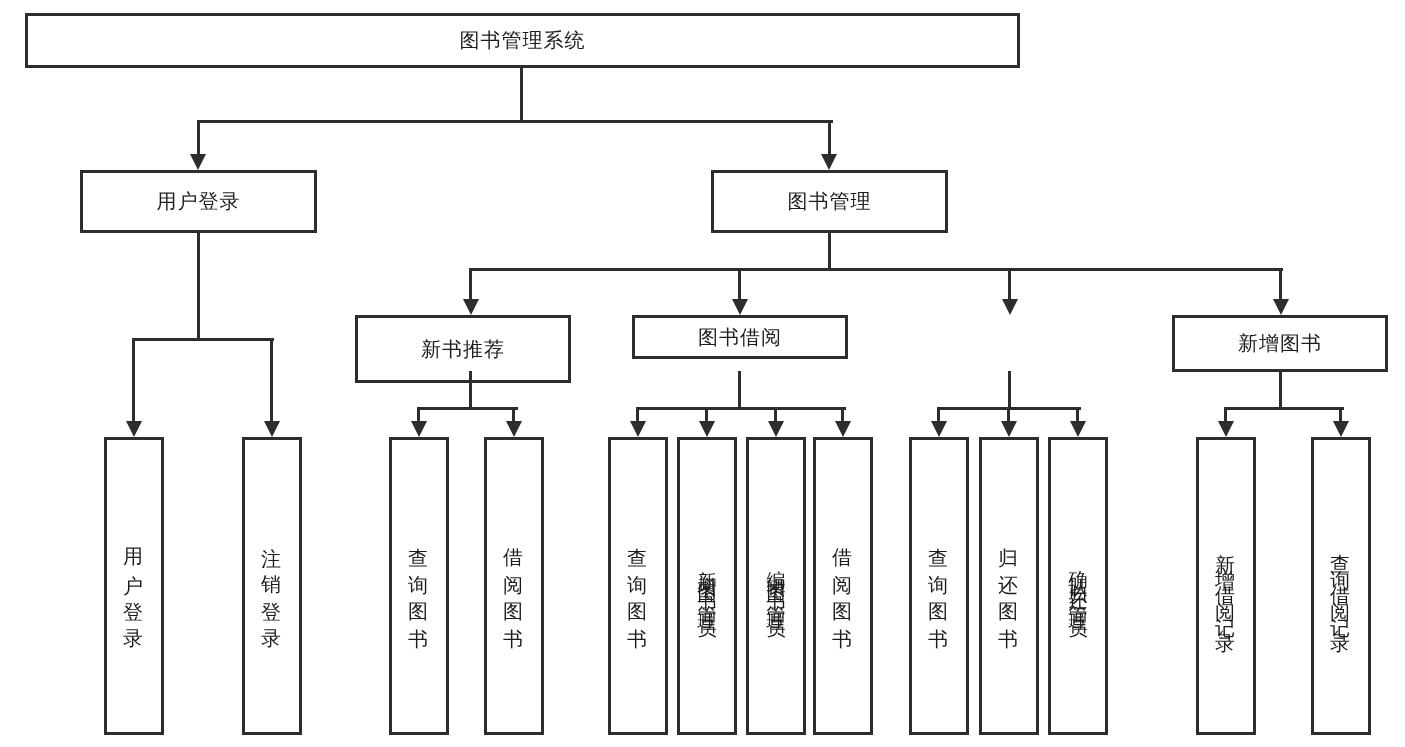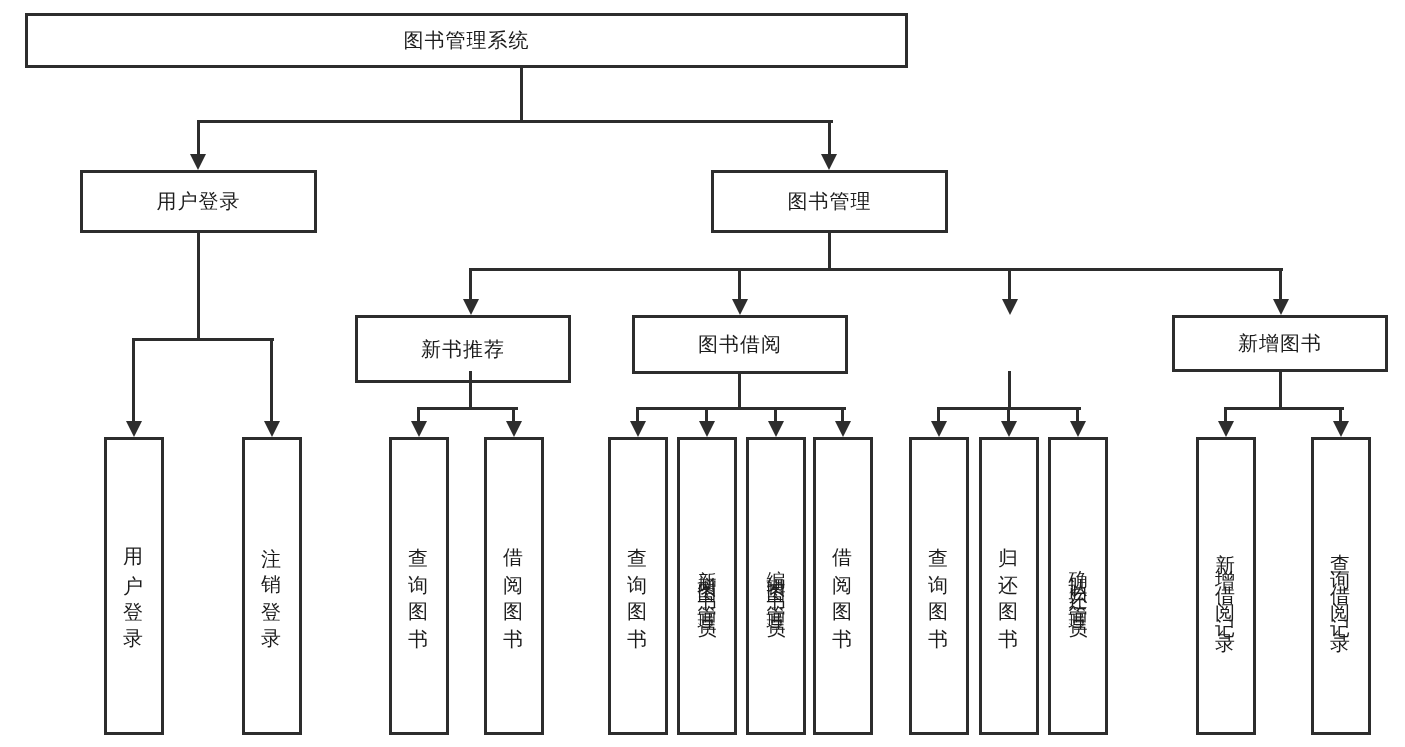--- a/index.html
+++ b/index.html
@@ -26,37 +26,37 @@
   .watermark {
     position:absolute; top:714px; right:6px; color:#9c9c9c; font-size:21px;
     letter-spacing:1px; text-shadow:0 0 2px #ffffff, 0 0 2px #ffffff;
   }
 </style>
 </head>
 <body>
 
 <div id="canvas">
 
-  <div class="box" style="left:25px; top:13px; width:883px; height:55px;">
+  <div class="box" style="left:25px; top:13px; width:995px; height:55px;">
     <span>图书管理系统</span>
   </div>
 
   <div class="box" style="left:80px; top:170px; width:237px; height:63px;">
     <span>用户登录</span>
   </div>
 
   <div class="box" style="left:711px; top:170px; width:237px; height:63px;">
     <span>图书管理</span>
   </div>
 
   <div class="box" style="left:355px; top:315px; width:216px; height:68px;">
     <span>新书推荐</span>
   </div>
 
-  <div class="box" style="left:632px; top:315px; width:216px; height:59px;">
+  <div class="box" style="left:632px; top:315px; width:216px; height:44px;">
     <span>图书借阅</span>
   </div>
 
 
   <div class="box" style="left:1172px; top:315px; width:216px; height:57px;">
     <span>新增图书</span>
   </div>
 
   <div class="box leaf" style="left:104px; top:437px; width:60px; height:298px;">
     <span class="vtext sp4">用户登录</span>

